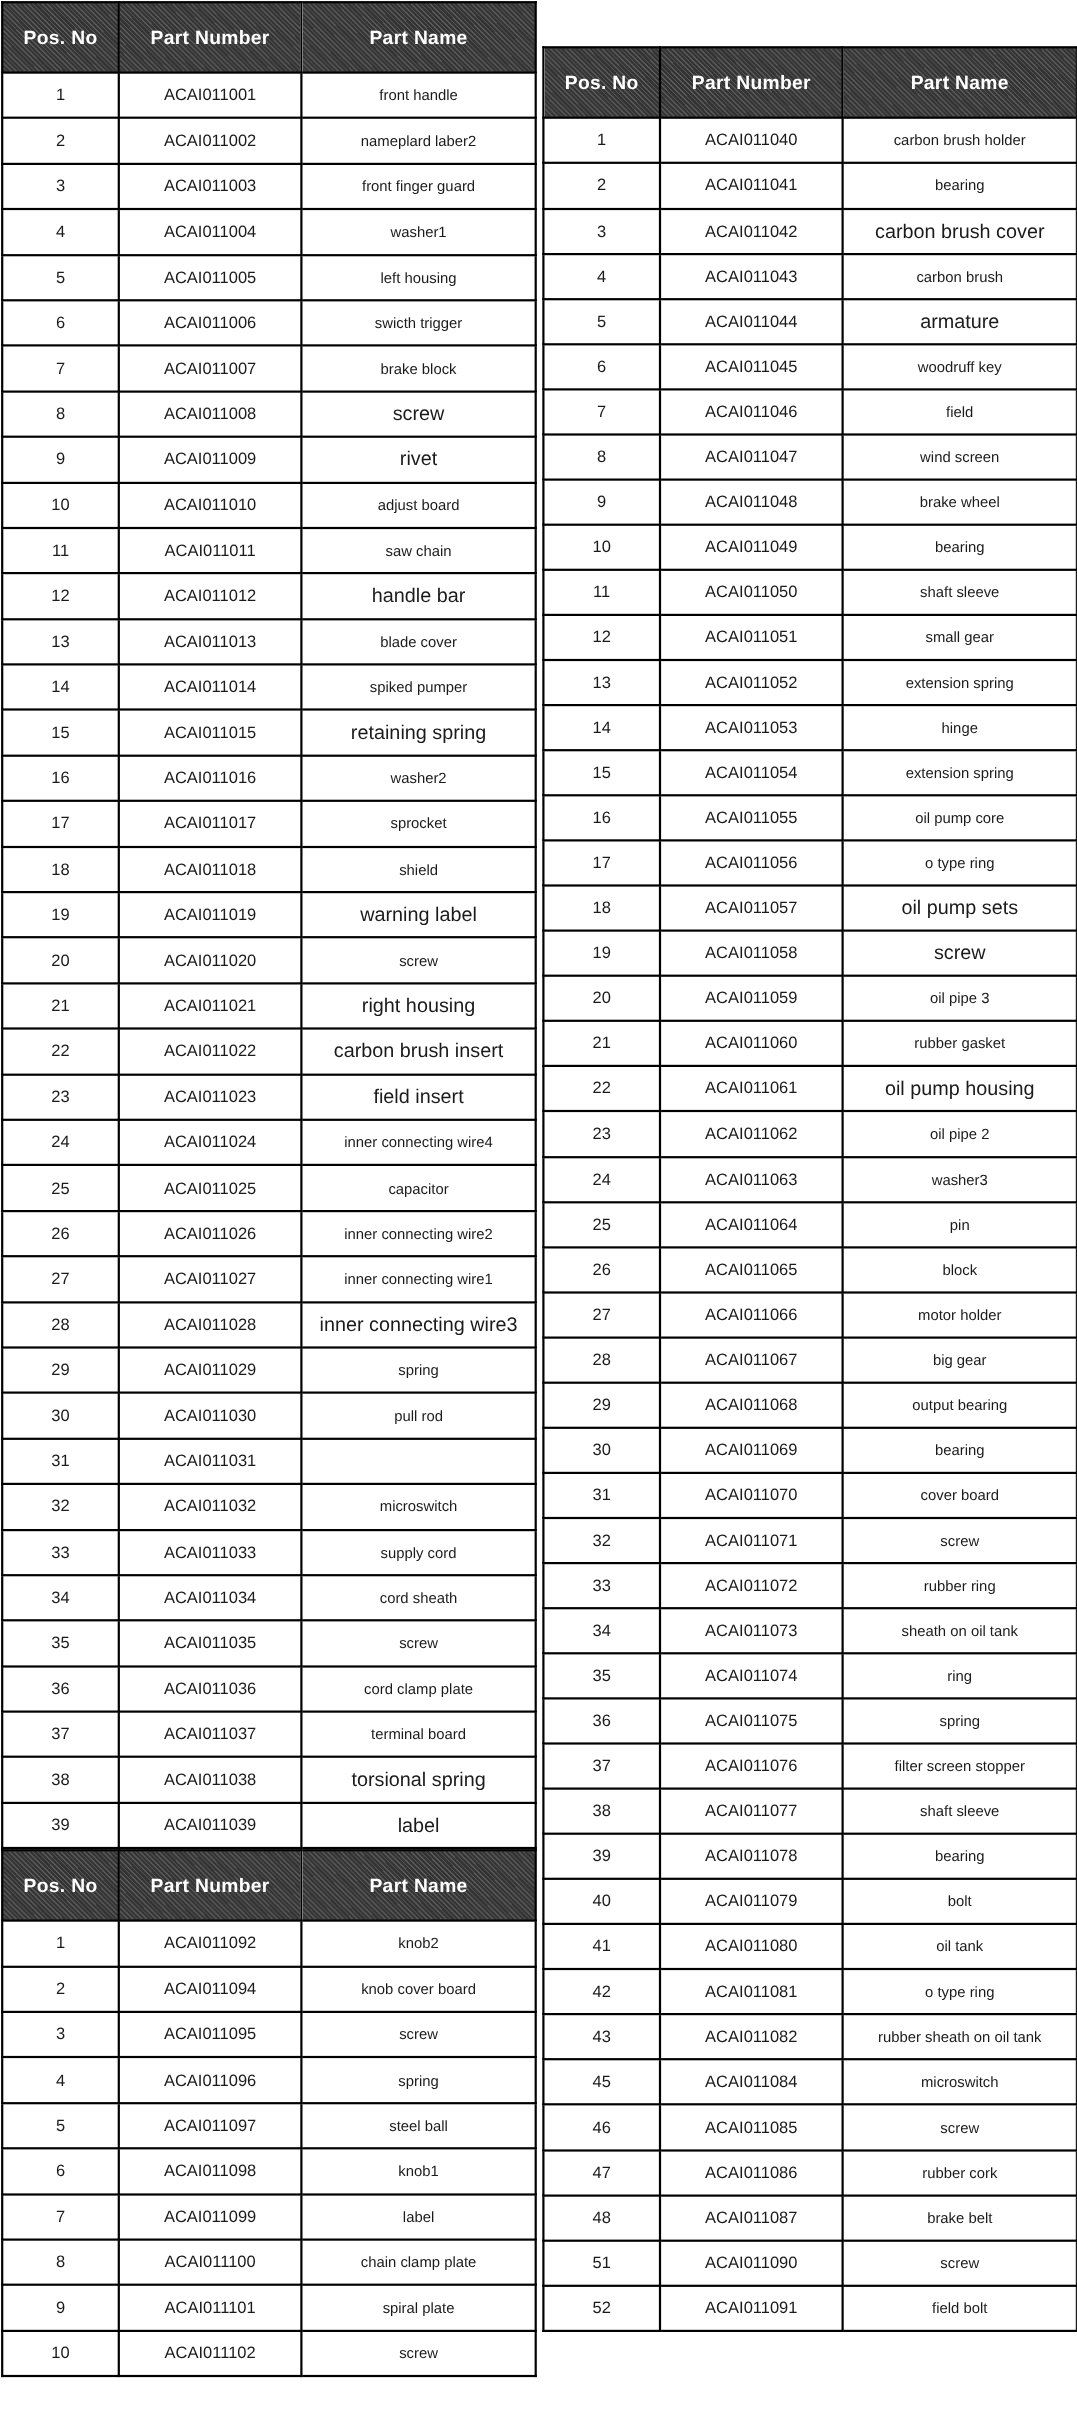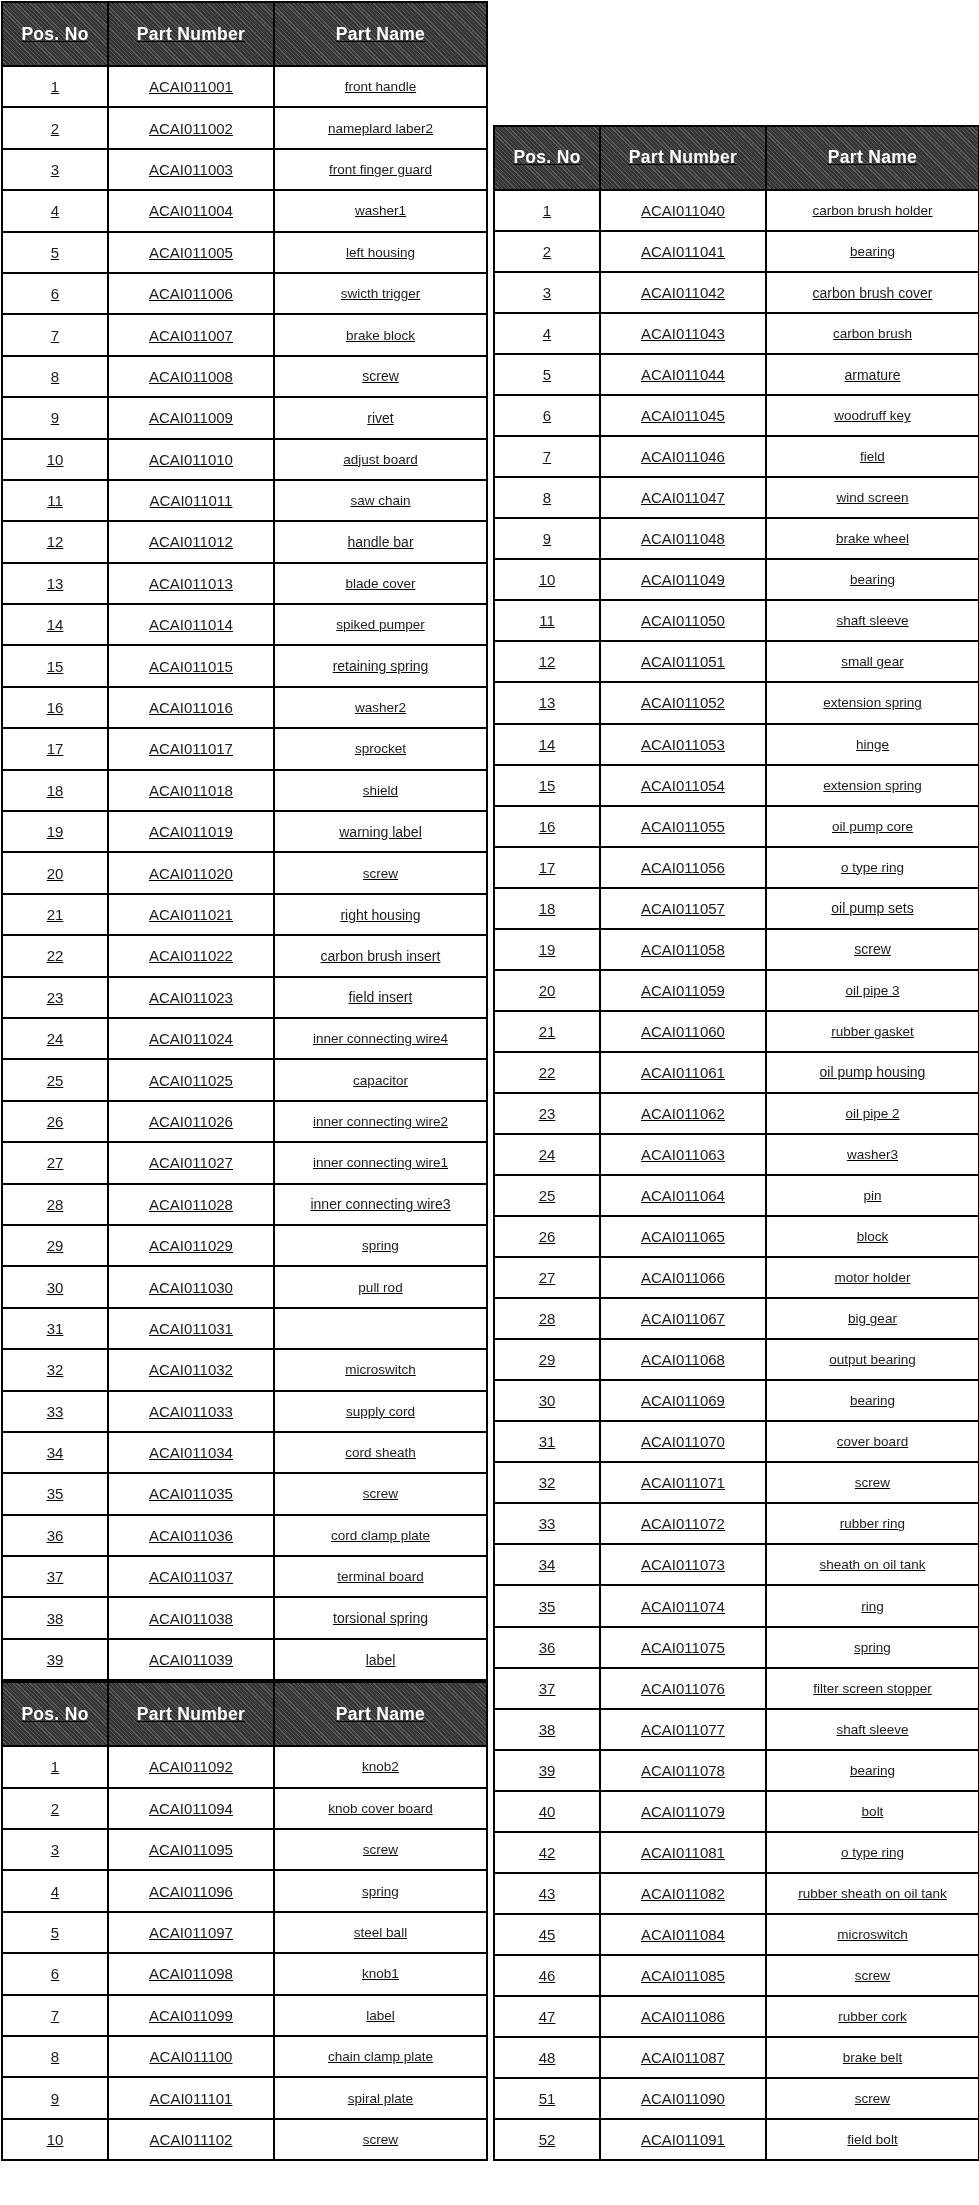--- a/index.html
+++ b/index.html
@@ -3,42 +3,42 @@
 <meta charset="utf-8">
 <style>
   html,body{margin:0;padding:0;}
   body{
     width:979px;height:2205px;background:#ffffff;
     font-family:"Liberation Sans","DejaVu Sans",sans-serif;
     -webkit-font-smoothing:antialiased;
   }
   .page{
     box-sizing:border-box;width:979px;padding:1px;
-    display:flex;justify-content:space-between;align-items:flex-end;text-decoration:underline;
+    display:flex;justify-content:space-between;align-items:center;
   }
   .col{width:485px;}
   table.parts{
     border-collapse:collapse;table-layout:fixed;width:485px;
   }
   table.parts th,table.parts td{
     border:2px solid #000000;
     text-align:center;vertical-align:middle;
     overflow:hidden;white-space:nowrap;
   }
   table.parts th{
     height:60px;
     color:#ffffff;font-weight:bold;font-size:17.5px;letter-spacing:.3px;
     background-color:#333333;
     background-image:repeating-linear-gradient(45deg,#2e2e2e 0px,#2e2e2e 2px,#5c5c5c 2px,#5c5c5c 3px);
   }
   table.parts td{height:39.4px;padding:0 4px;color:#1b1b1b;}
   table[data-table="right"] td{height:39.05px;}
   td.pos,td.num{font-size:15px;}
   td.name{font-size:13.5px;}
-  td.name.big{font-size:14px;}
+  td.name.big{font-size:18px;}
   .col-pos{width:106px;}
   .col-num{width:166px;}
   .col-name{width:213px;}
 </style>
 </head>
 <body style="background: rgb(255, 255, 255);">
 
 <div class="page">
   <div class="col">
     <table class="parts" data-table="left_top">
@@ -528,20 +528,25 @@
             <td class="pos">39</td>
             <td class="num">ACAI011078</td>
             <td class="name">bearing</td>
           </tr>
           <tr>
             <td class="pos">40</td>
             <td class="num">ACAI011079</td>
             <td class="name">bolt</td>
           </tr>
           <tr>
+            <td class="pos">41</td>
+            <td class="num">ACAI011080</td>
+            <td class="name">oil tank</td>
+          </tr>
+          <tr>
             <td class="pos">42</td>
             <td class="num">ACAI011081</td>
             <td class="name">o type ring</td>
           </tr>
           <tr>
             <td class="pos">43</td>
             <td class="num">ACAI011082</td>
             <td class="name">rubber sheath on oil tank</td>
           </tr>
           <tr>

